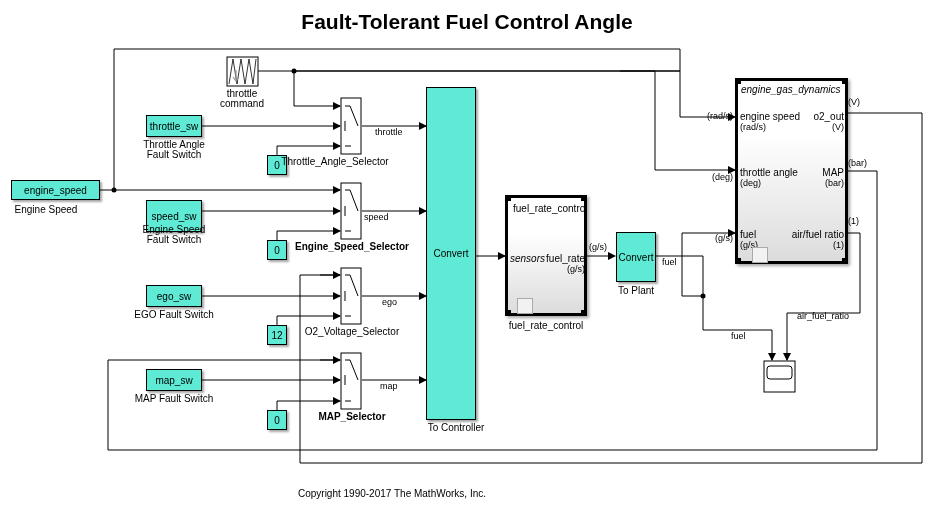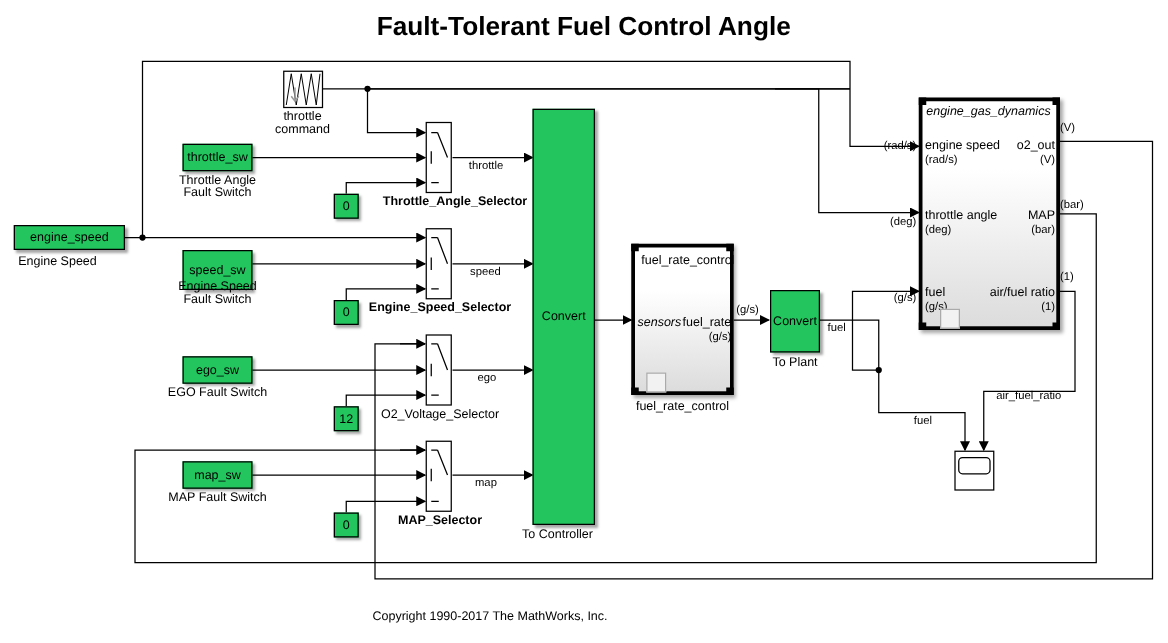--- a/index.html
+++ b/index.html
@@ -7,21 +7,21 @@
          font-family: "Liberation Sans", sans-serif; color: #000; }
   #diagram { position: absolute; left: 0; top: 0; }
   .title { position: absolute; left: 0; width: 934px; top: 10px; text-align: center;
            font-size: 21px; font-weight: bold; }
   .copyright { position: absolute; left: 0; width: 784px; top: 488px; text-align: center;
                font-size: 10px; }
   .lbl { position: absolute; font-size: 10px; white-space: nowrap; line-height: 11px; }
   .lbl.c { text-align: center; transform: translateX(-50%); }
   .lbl.r { text-align: right; transform: translateX(-100%); }
   .lbl.sm { font-size: 9px; }
-  .blk { position: absolute; background: #22c55e; border: 1px solid #000;
+  .blk { position: absolute; background: #5eead4; border: 1px solid #000;
          box-shadow: 2px 2px 2px rgba(0,0,0,0.35); box-sizing: border-box;
          font-size: 10px; display: flex; align-items: center; justify-content: center; }
   .subsys { position: absolute; box-sizing: border-box; border: 3px solid #000;
             background: linear-gradient(#ffffff 30%, #dcdcdc 100%);
             box-shadow: 2px 2px 3px rgba(0,0,0,0.35); }
   .subsys .corner { position: absolute; width: 6px; height: 6px; background: #000; }
   .sub-icon { position: absolute; width: 14px; height: 14px; border: 1px solid #aaa; background: #f2f2f2; }
 </style>
 </head>
 <body>
@@ -124,34 +124,34 @@
 <div class="lbl c" style="left:174px;top:309px;">EGO Fault Switch</div>
 
 <div class="blk" style="left:146px;top:369px;width:56px;height:22px;">map_sw</div>
 <div class="lbl c" style="left:174px;top:393px;">MAP Fault Switch</div>
 
 <div class="blk" style="left:267px;top:155px;width:20px;height:20px;">0</div>
 <div class="blk" style="left:267px;top:240px;width:20px;height:20px;">0</div>
 <div class="blk" style="left:267px;top:325px;width:20px;height:20px;">12</div>
 <div class="blk" style="left:267px;top:410px;width:20px;height:20px;">0</div>
 
-<div class="lbl c" style="left:364px;top:156px;font-weight:bold;">Throttle_Angle_Selector</div>
+<div class="lbl c" style="left:335px;top:156px;">Throttle_Angle_Selector</div>
 <div class="lbl c" style="left:352px;top:241px;font-weight:bold;">Engine_Speed_Selector</div>
 <div class="lbl c" style="left:352px;top:326px;">O2_Voltage_Selector</div>
 <div class="lbl c" style="left:352px;top:411px;font-weight:bold;">MAP_Selector</div>
 
 <div class="lbl sm" style="left:375px;top:127px;">throttle</div>
-<div class="lbl sm" style="left:376px;top:212px;">speed</div>
+<div class="lbl sm" style="left:364px;top:212px;">speed</div>
 <div class="lbl sm" style="left:382px;top:297px;">ego</div>
 <div class="lbl sm" style="left:380px;top:381px;">map</div>
 
 <div class="blk" style="left:426px;top:87px;width:50px;height:333px;">
   <span>Convert</span>
 </div>
-<div class="lbl c" style="left:446px;top:422px;">To Controller</div>
+<div class="lbl c" style="left:456px;top:422px;">To Controller</div>
 
 <div class="subsys" style="left:505px;top:195px;width:82px;height:121px;">
   <div class="corner" style="left:-3px;top:-3px;"></div>
     <div class="corner" style="right:-3px;top:-3px;"></div>
   <div class="corner" style="left:-3px;bottom:-3px;"></div>
     <div class="corner" style="right:-3px;bottom:-3px;"></div>
   <div class="lbl" style="left:5px;top:5px;">fuel_rate_control</div>
   <div class="lbl" style="left:2px;top:55px;font-style:italic;">sensors</div>
   <div class="lbl r" style="left:77px;top:55px;">fuel_rate</div>
   <div class="lbl r sm" style="left:77px;top:66px;">(g/s)</div>

